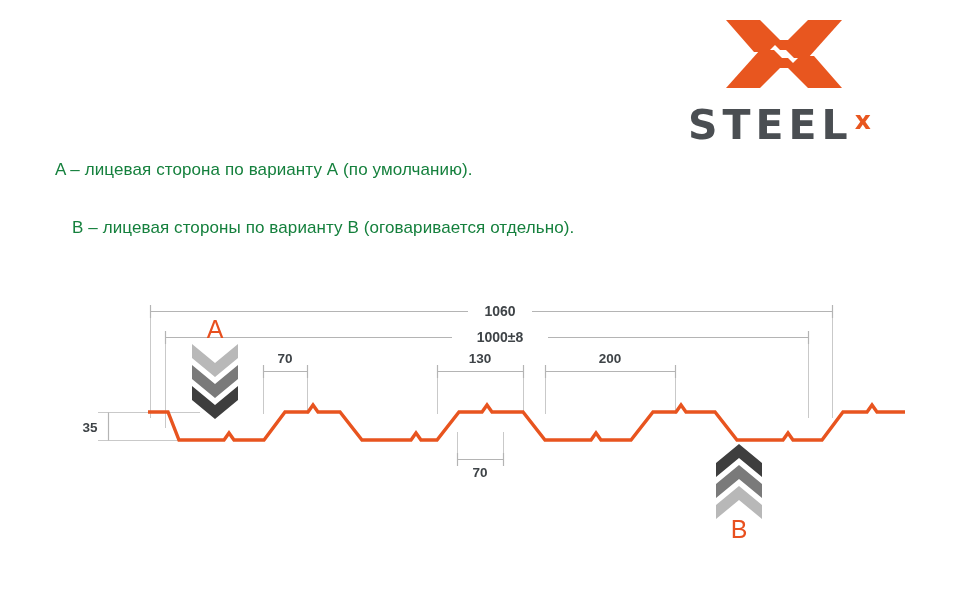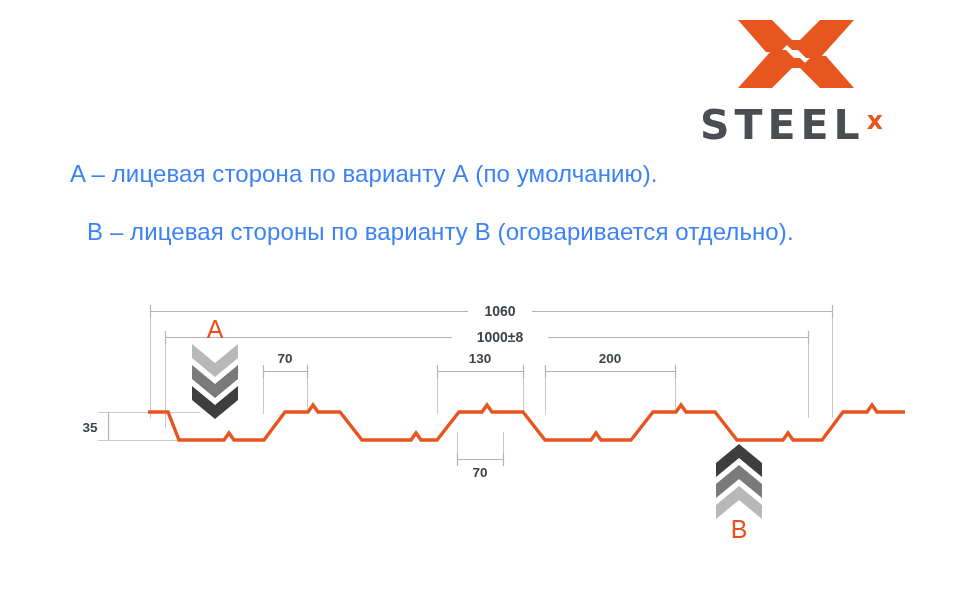--- a/index.html
+++ b/index.html
@@ -7,39 +7,39 @@
   body{
     width:970px;height:597px;
     background:#ffffff;
     font-family:"Liberation Sans", sans-serif;
     overflow:hidden;
     position:relative;
   }
   #root{position:absolute;left:0;top:0;width:970px;height:597px;}
 
   
-  .logo-block{position:absolute;left:688px;top:14px;width:210px;height:130px;margin-left:12px;}
+  .logo-block{position:absolute;left:688px;top:14px;width:210px;height:130px;}
   .logo-mark{position:absolute;left:36px;top:0px;width:120px;height:80px;}
   .logo-word{position:absolute;left:0px;top:86px;width:210px;height:46px;
              display:flex;align-items:flex-end;}
   .logo-steel{
     font-family:"DejaVu Sans", sans-serif;
     font-size:41px;font-weight:700;letter-spacing:5px;
     color:#4a4e52;line-height:1;
   }
   .logo-x{
     font-family:"DejaVu Sans", sans-serif;
     font-size:25px;font-weight:700;color:#e8561f;
     line-height:1;position:relative;top:-13px;left:2px;
   }
 
   
   .caption{
-    position:absolute;left:70px;
-    font-size:24px;color:#3b82f6;
+    position:absolute;left:55px;
+    font-size:17px;color:#15803d;
     font-family:"Liberation Sans", sans-serif;
     white-space:nowrap;letter-spacing:.1px;
   }
   .caption.l1{top:160px;}
   .caption.l2{top:218px;margin-left:17px;}
 
   
   .drawing{position:absolute;left:0px;top:280px;width:878px;height:290px;}
   .drawing svg{display:block;}
 

